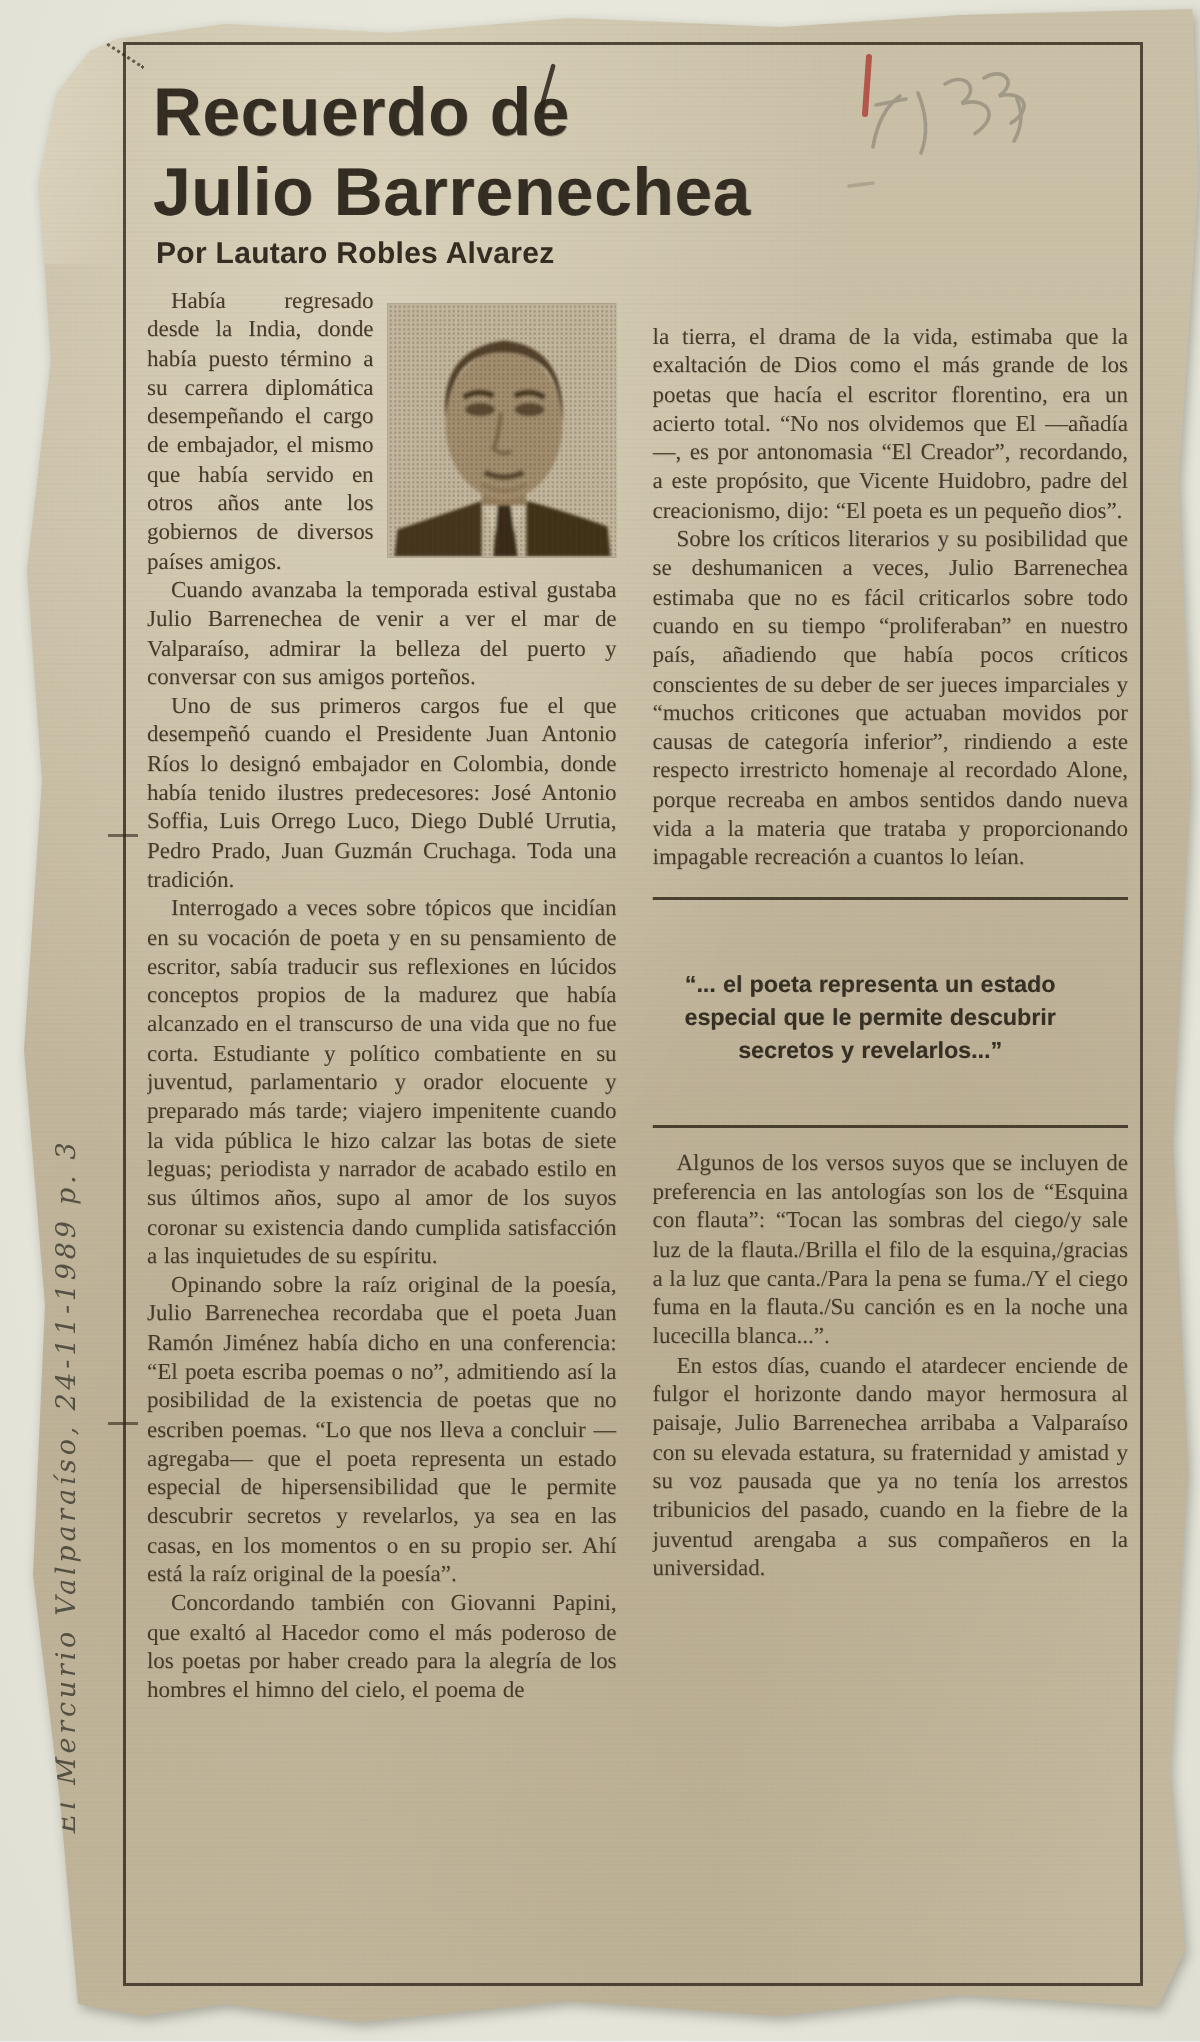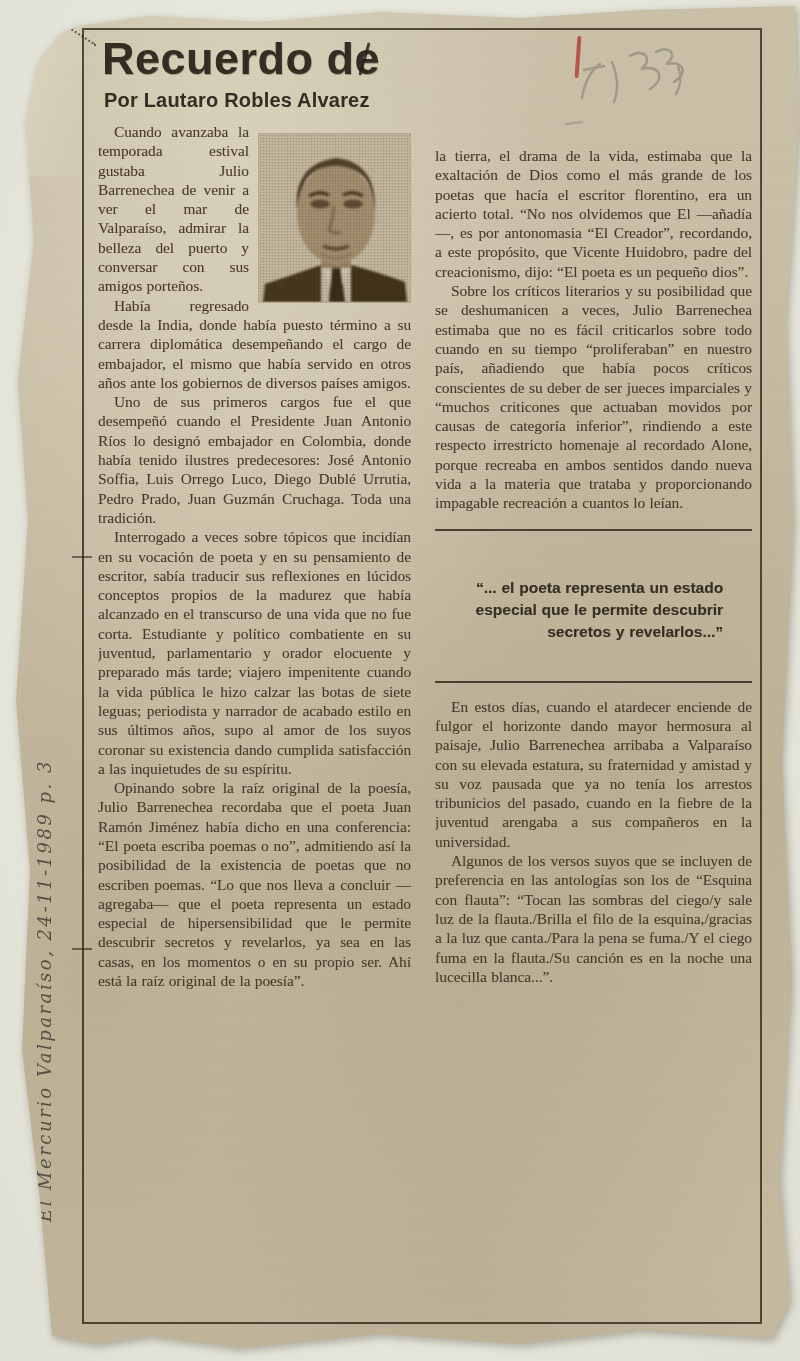--- a/index.html
+++ b/index.html
@@ -29,21 +29,21 @@
       repeating-linear-gradient(90deg, rgba(255,255,240,.04) 0 1px, transparent 1px 4px);
   }
   .corner-light{position:absolute;left:18px;top:26px;width:66px;height:150px;
     background:linear-gradient(105deg, rgba(235,228,208,.55), rgba(235,228,208,0));pointer-events:none;}
   .torn-dash{position:absolute;left:48px;top:30px;width:52px;height:0;border-top:2px dotted rgba(50,40,28,.7);transform:rotate(33deg);}
   .frame{
     position:absolute;left:82px;top:28px;width:680px;height:1296px;
     border:2px solid rgba(44,35,23,.78);box-sizing:border-box;pointer-events:none;
   }
   .clip-tick{position:absolute;width:20px;height:0;border-top:2px solid rgba(48,38,26,.6);}
-  .article{position:absolute;left:84px;top:30px;width:676px;height:1292px;box-sizing:border-box;padding:2px 8px 0 12px;color:#463a2b;}
+  .article{position:absolute;left:84px;top:30px;width:676px;height:1292px;box-sizing:border-box;padding:18px 8px 0 12px;color:#463a2b;}
   .headline{
     margin:0 0 2px 6px;font-family:"Liberation Sans", sans-serif;font-weight:700;
     font-size:45px;line-height:53px;letter-spacing:.5px;color:#332c22;
     text-shadow:.5px .5px 0 rgba(51,44,34,.35);
   }
   .byline{
     margin:4px 0 10px 8px;font-family:"Liberation Sans", sans-serif;font-weight:700;
     font-size:20px;color:#332c22;letter-spacing:.2px;
   }
   .cols{display:flex;gap:24px;margin-left:2px;}
@@ -60,21 +60,21 @@
     float:right;width:152px;height:168px;margin:12px 0 6px 10px;
     outline:1px solid rgba(70,56,38,.25);
   }
   .pullquote{
     border-top:2px solid rgba(52,42,28,.85);
     border-bottom:2px solid rgba(52,42,28,.85);
     margin:16px 0 14px 0;padding:46px 4px 38px 2px;
   }
   .pullquote p{
     font-family:"Liberation Sans", sans-serif;font-weight:700;font-size:15.5px;
-    line-height:22px;text-align:right;text-indent:0;color:#352e23;width:92%;
+    line-height:22px;text-align:center;text-indent:0;color:#352e23;width:92%;
     text-shadow:.4px .4px 0 rgba(53,46,35,.3);
   }
   .margin-note{
     position:absolute;left:34px;top:1222px;width:740px;
     transform:rotate(-90deg);transform-origin:0 0;
     font-family:"DejaVu Serif", serif;font-style:italic;font-size:18px;
     letter-spacing:2.5px;color:rgba(58,55,46,.8);white-space:nowrap;
   }
   .pen-slash{position:absolute;left:363px;top:42px;width:3px;height:34px;background:rgba(40,34,25,.85);transform:rotate(16deg);border-radius:2px;}
   .red-stroke{position:absolute;left:576px;top:36px;width:4px;height:42px;background:#b0433a;opacity:.85;transform:rotate(4deg);border-radius:2px;}
@@ -89,21 +89,21 @@
     <div class="corner-light"></div>
     <div class="torn-dash"></div>
 
     <div class="margin-note">El Mercurio   Valparaíso,  24-11-1989   p. 3</div>
 
     <div class="frame"></div>
     <div class="clip-tick" style="left:72px;top:556px;"></div>
     <div class="clip-tick" style="left:72px;top:948px;"></div>
 
     <div class="article">
-      <h1 class="headline"><span>Recuerdo de</span><br></h1>
+      <h1 class="headline"><span>Recuerdo de</span><br><span>Julio Barrenechea</span></h1>
       <div class="byline">Por Lautaro Robles Alvarez</div>
 
       <div class="cols">
         <div class="col col1">
           <div class="photo">
             <svg width="152" height="168" viewBox="0 0 152 168" xmlns="http://www.w3.org/2000/svg">
               <defs>
                 <pattern id="ht" width="3" height="3" patternUnits="userSpaceOnUse">
                   <circle cx="1.5" cy="1.5" r="0.85" fill="#3c2f21" opacity="0.26"></circle>
                 </pattern>
@@ -124,35 +124,36 @@
                 <ellipse cx="94" cy="70" rx="10" ry="4.5" fill="#5c4930"></ellipse>
                 <path d="M50,62 Q60,56 70,61" stroke="#4a3a24" stroke-width="4" fill="none"></path>
                 <path d="M84,61 Q94,56 104,62" stroke="#4a3a24" stroke-width="4" fill="none"></path>
                 <path d="M75,72 Q73,90 70,96 Q75,101 82,98" stroke="#7d6a4c" stroke-width="3" fill="none"></path>
                 <path d="M64,112 Q77,118 90,112" stroke="#5c4930" stroke-width="4" fill="none"></path>
                 <path d="M62,120 Q77,128 92,120" stroke="#8a7554" stroke-width="3" fill="none" opacity=".7"></path>
               </g>
               <rect width="152" height="168" fill="url(#ht)"></rect>
             </svg>
           </div>
+          <p>Había regresado desde la India, donde había puesto término a su carrera diplomática desempeñando el cargo de embajador, el mismo que había servido en otros años ante los gobiernos de diversos países amigos.</p>
           <p>Cuando avanzaba la temporada estival gustaba Julio Barrenechea de venir a ver el mar de Valparaíso, admirar la belleza del puerto y conversar con sus amigos porteños.</p>
-          <p>Había regresado desde la India, donde había puesto término a su carrera diplomática desempeñando el cargo de embajador, el mismo que había servido en otros años ante los gobiernos de diversos países amigos.</p>
           <p>Uno de sus primeros cargos fue el que desempeñó cuando el Presidente Juan Antonio Ríos lo designó embajador en Colombia, donde había tenido ilustres predecesores: José Antonio Soffia, Luis Orrego Luco, Diego Dublé Urrutia, Pedro Prado, Juan Guzmán Cruchaga. Toda una tradición.</p>
           <p>Interrogado a veces sobre tópicos que incidían en su vocación de poeta y en su pensamiento de escritor, sabía traducir sus reflexiones en lúcidos conceptos propios de la madurez que había alcanzado en el transcurso de una vida que no fue corta. Estudiante y político combatiente en su juventud, parlamentario y orador elocuente y preparado más tarde; viajero impenitente cuando la vida pública le hizo calzar las botas de siete leguas; periodista y narrador de acabado estilo en sus últimos años, supo al amor de los suyos coronar su existencia dando cumplida satisfacción a las inquietudes de su espíritu.</p>
           <p>Opinando sobre la raíz original de la poesía, Julio Barrenechea recordaba que el poeta Juan Ramón Jiménez había dicho en una conferencia: “El poeta escriba poemas o no”, admitiendo así la posibilidad de la existencia de poetas que no escriben poemas. “Lo que nos lleva a concluir —agregaba— que el poeta representa un estado especial de hipersensibilidad que le permite descubrir secretos y revelarlos, ya sea en las casas, en los momentos o en su propio ser. Ahí está la raíz original de la poesía”.</p>
+          <p>Concordando también con Giovanni Papini, que exaltó al Hacedor como el más poderoso de los poetas por haber creado para la alegría de los hombres el himno del cielo, el poema de</p>
         </div>
 
         <div class="col col2">
           <p class="cont">la tierra, el drama de la vida, estimaba que la exaltación de Dios como el más grande de los poetas que hacía el escritor florentino, era un acierto total. “No nos olvidemos que El —añadía—, es por antonomasia “El Creador”, recordando, a este propósito, que Vicente Huidobro, padre del creacionismo, dijo: “El poeta es un pequeño dios”.</p>
           <p>Sobre los críticos literarios y su posibilidad que se deshumanicen a veces, Julio Barrenechea estimaba que no es fácil criticarlos sobre todo cuando en su tiempo “proliferaban” en nuestro país, añadiendo que había pocos críticos conscientes de su deber de ser jueces imparciales y “muchos criticones que actuaban movidos por causas de categoría inferior”, rindiendo a este respecto irrestricto homenaje al recordado Alone, porque recreaba en ambos sentidos dando nueva vida a la materia que trataba y proporcionando impagable recreación a cuantos lo leían.</p>
           <div class="pullquote">
             <p>“... el poeta representa un estado especial que le permite descubrir secretos y revelarlos...”</p>
           </div>
+          <p>Algunos de los versos suyos que se incluyen de preferencia en las antologías son los de “Esquina con flauta”: “Tocan las sombras del ciego/y sale luz de la flauta./Brilla el filo de la esquina,/gracias a la luz que canta./Para la pena se fuma./Y el ciego fuma en la flauta./Su canción es en la noche una lucecilla blanca...”.</p>
           <p>En estos días, cuando el atardecer enciende de fulgor el horizonte dando mayor hermosura al paisaje, Julio Barrenechea arribaba a Valparaíso con su elevada estatura, su fraternidad y amistad y su voz pausada que ya no tenía los arrestos tribunicios del pasado, cuando en la fiebre de la juventud arengaba a sus compañeros en la universidad.</p>
-          <p>Algunos de los versos suyos que se incluyen de preferencia en las antologías son los de “Esquina con flauta”: “Tocan las sombras del ciego/y sale luz de la flauta./Brilla el filo de la esquina,/gracias a la luz que canta./Para la pena se fuma./Y el ciego fuma en la flauta./Su canción es en la noche una lucecilla blanca...”.</p>
         </div>
       </div>
     </div>
 
     <div class="pen-slash"></div>
     <div class="red-stroke"></div>
     <svg class="scribble" width="150" height="100" viewBox="0 0 150 100" xmlns="http://www.w3.org/2000/svg">
       <g stroke="#6b655c" stroke-width="2.4" fill="none" stroke-linecap="round" opacity="0.42">
         <path d="M22,62 Q26,38 40,28 M24,34 L44,30"></path>
         <path d="M52,26 q9,22 2,40"></path>

